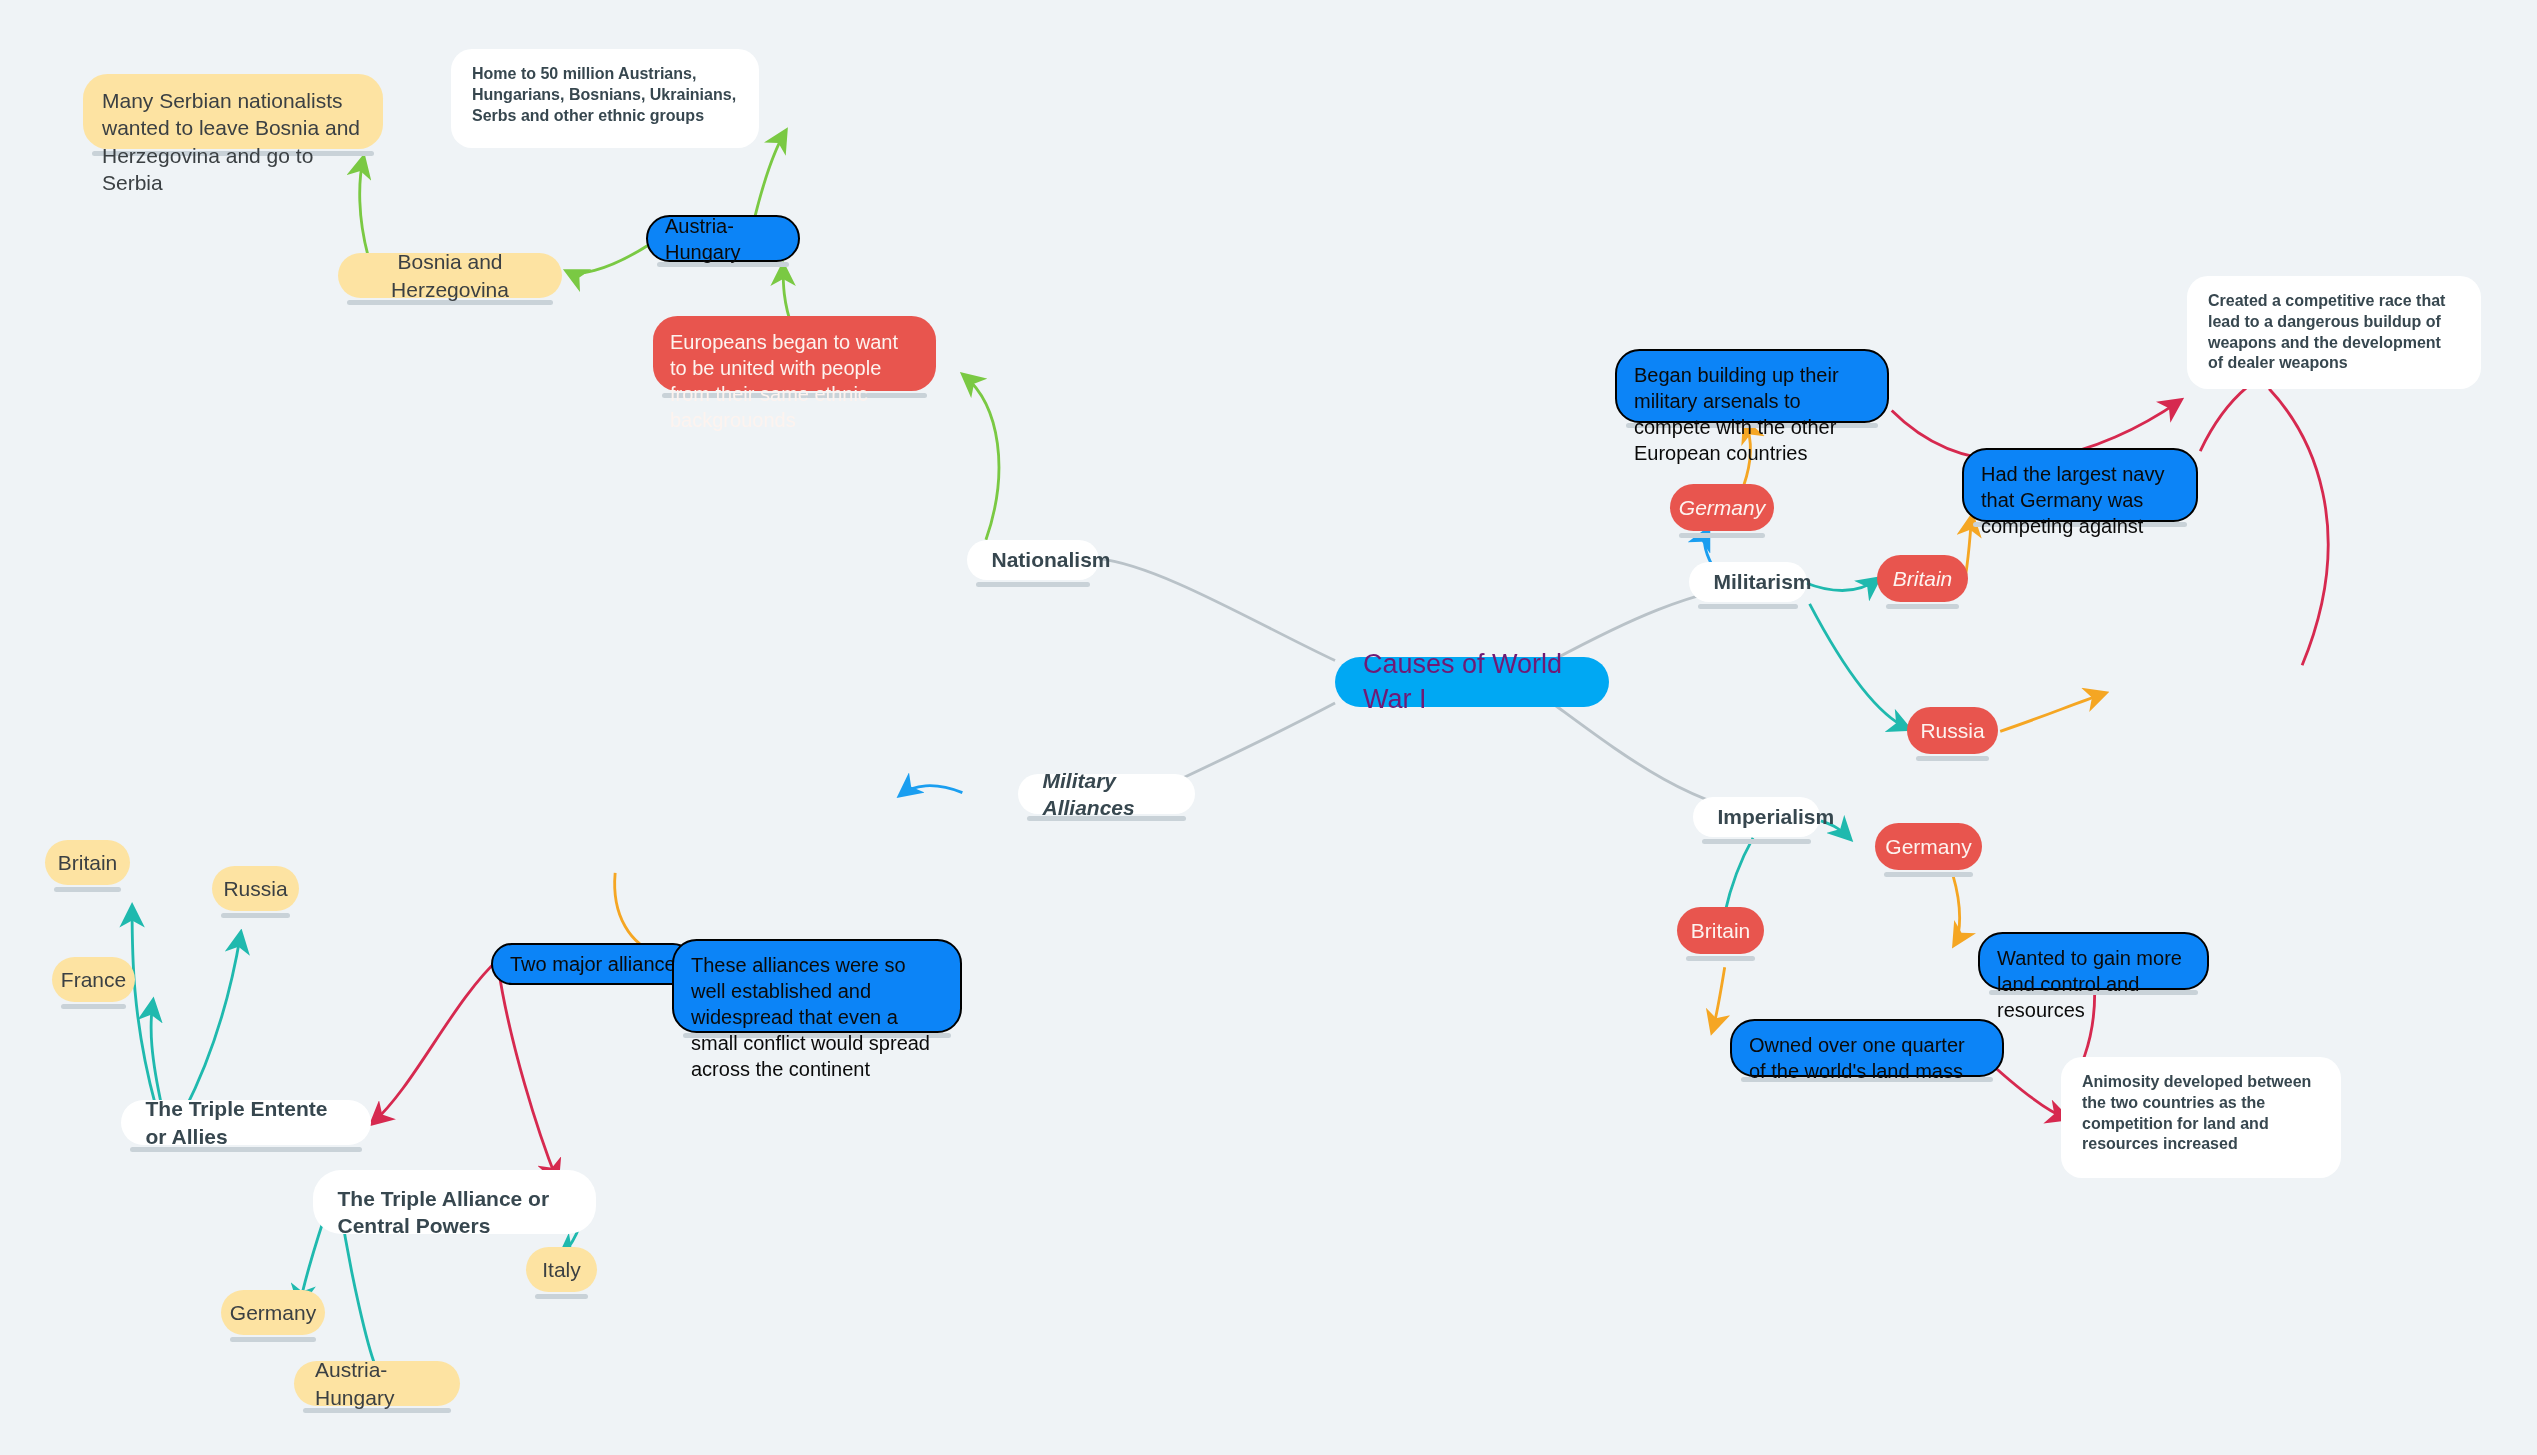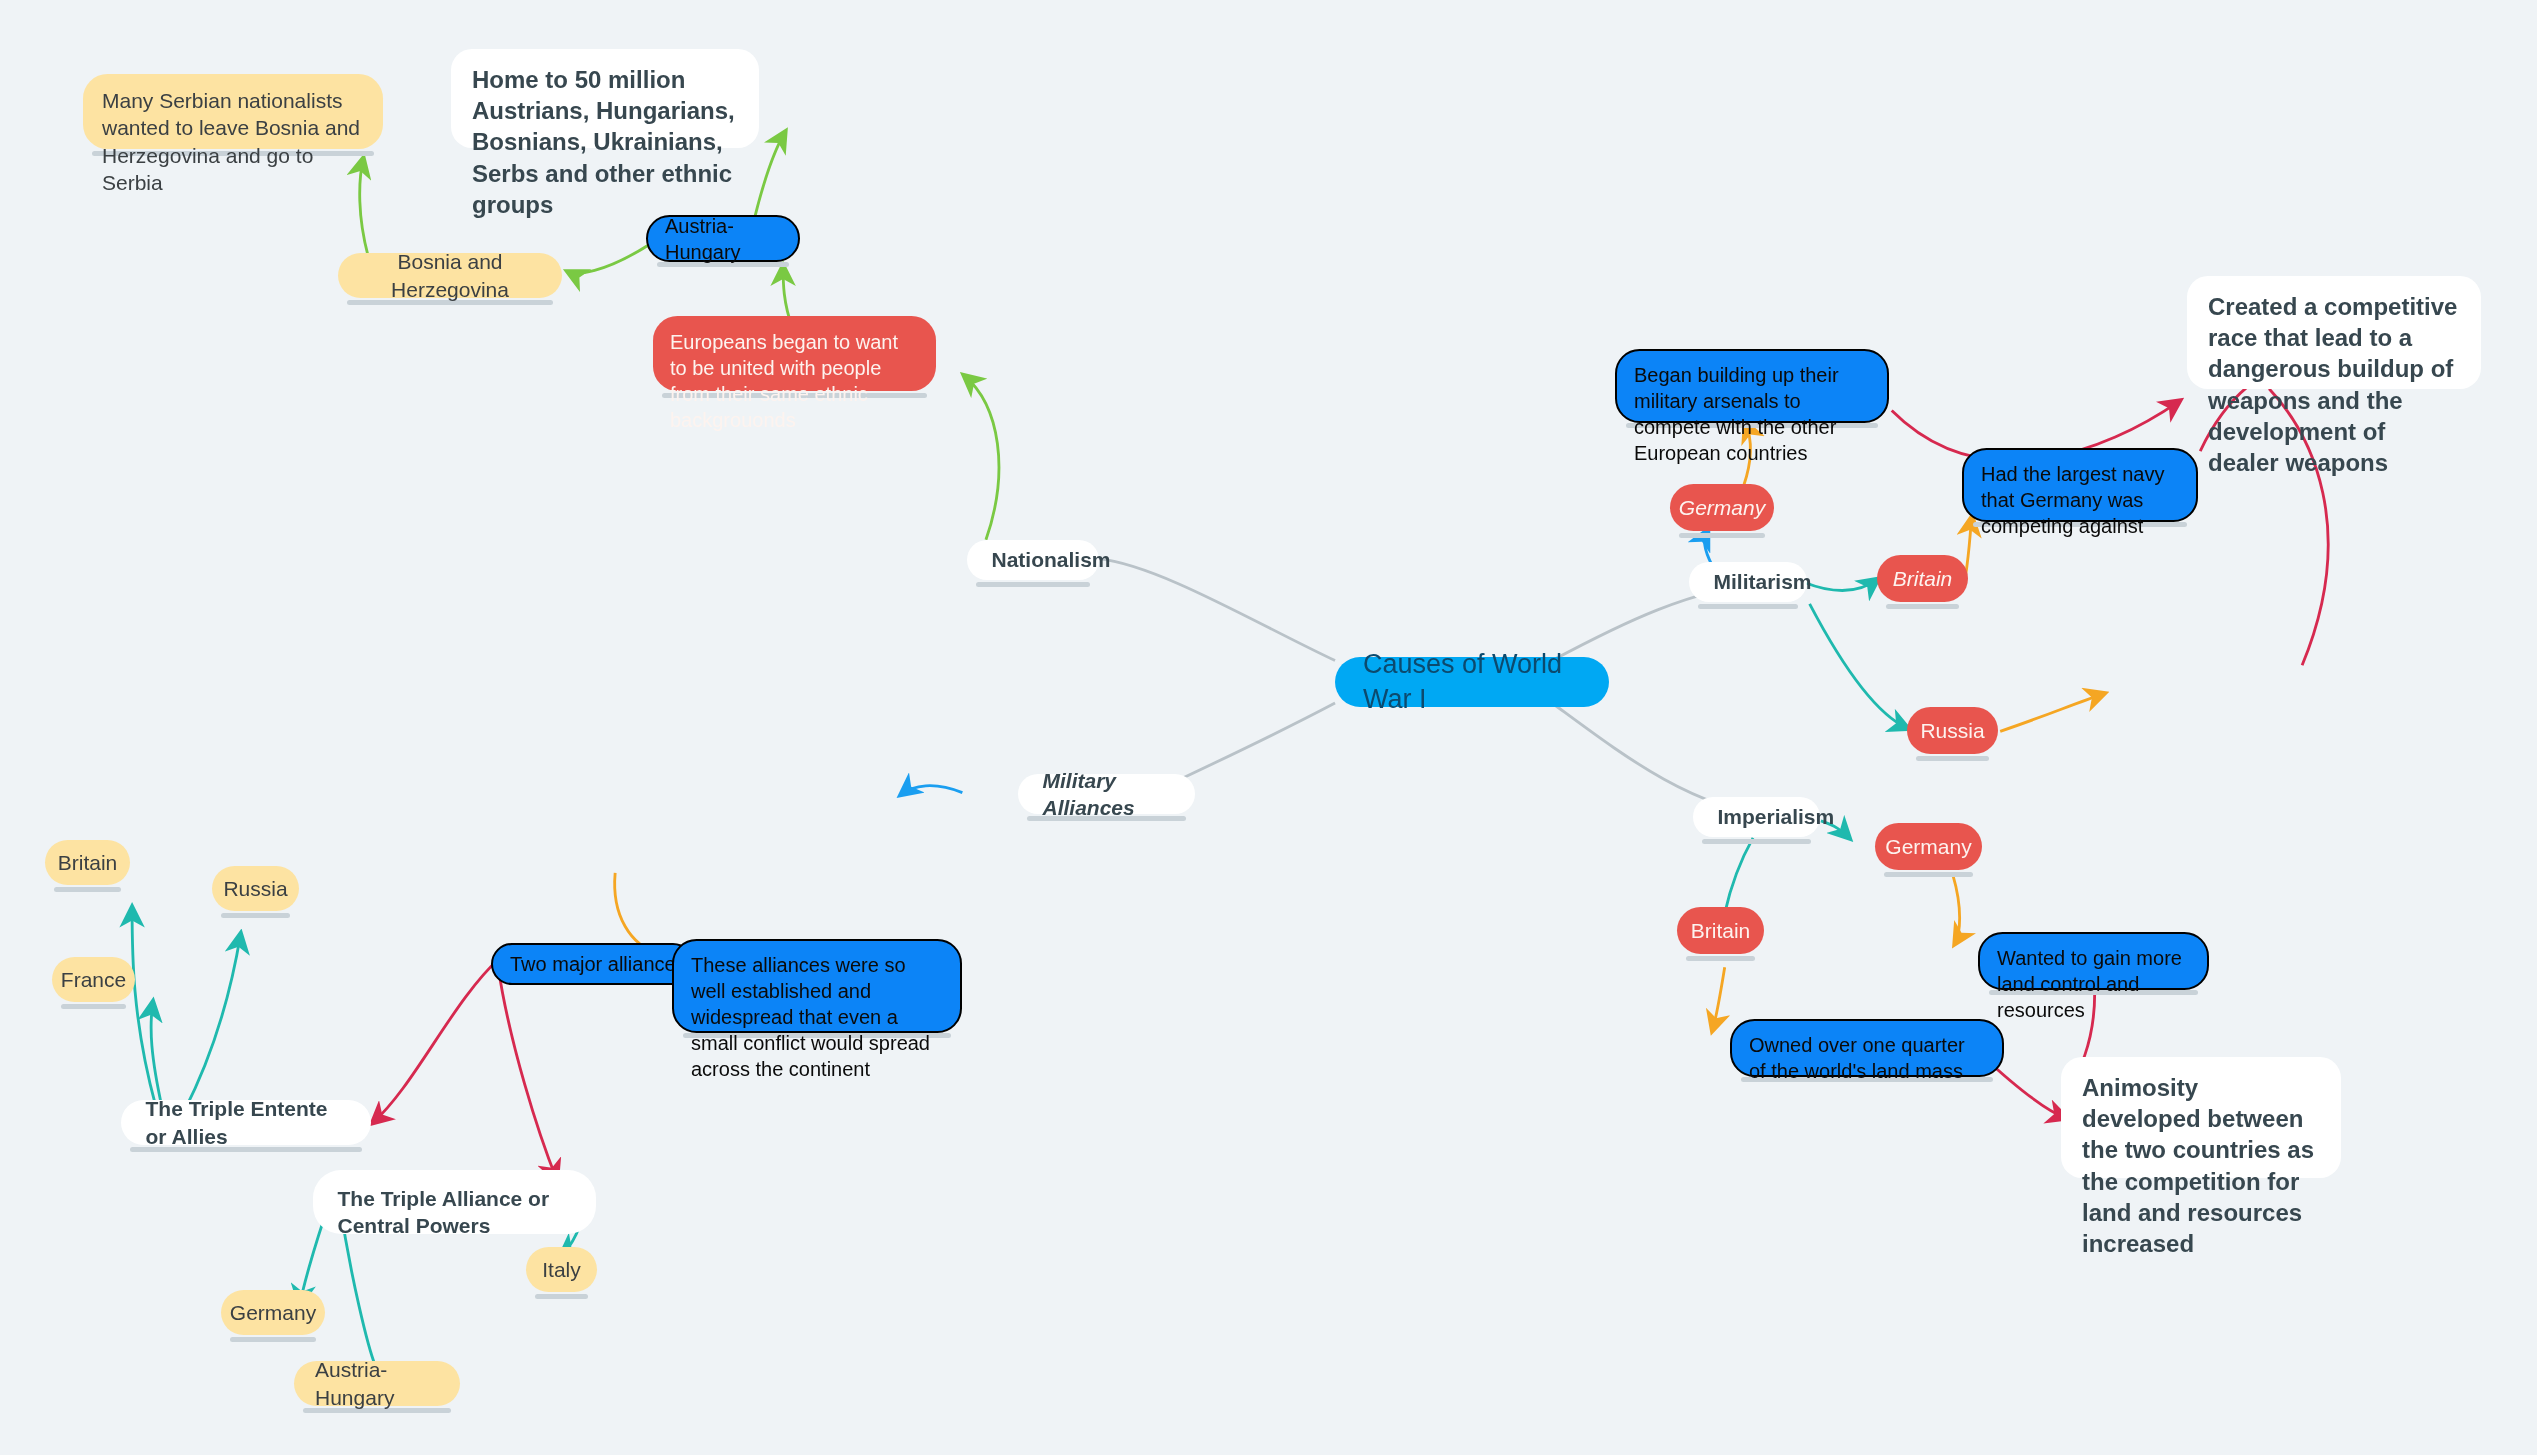--- a/index.html
+++ b/index.html
@@ -43,39 +43,39 @@
     height: 4.7px;
     background: #c9d2d8;
     border-radius: 2.8px;
     z-index: -1;
   }
   .node.noshelf::after { display: none; }
 
   
   .v-root {
     background: #00a8f3;
-    color: #0c4a6e;
+    color: #701a75;
     font-size: 27px;
     justify-content: center;
     border-radius: 38px;
     padding: 0 28px;
   }
   .v-branch {
     background: #ffffff;
     color: #37474f;
     font-weight: bold;
     font-size: 21px;
     padding: 13.2px 24.5px;
     border-radius: 28px;
   }
   .v-white {
     background: #ffffff;
     color: #37474f;
     font-weight: bold;
-    font-size: 24px;
+    font-size: 16px;
     padding: 15px 21px;
     border-radius: 21px;
     align-items: flex-start;
   }
   .v-blue-out {
     background: #0c84f7;
     color: #0a0a0a;
     font-size: 20px;
     border: 2.8px solid #000000;
     border-radius: 24.5px;

